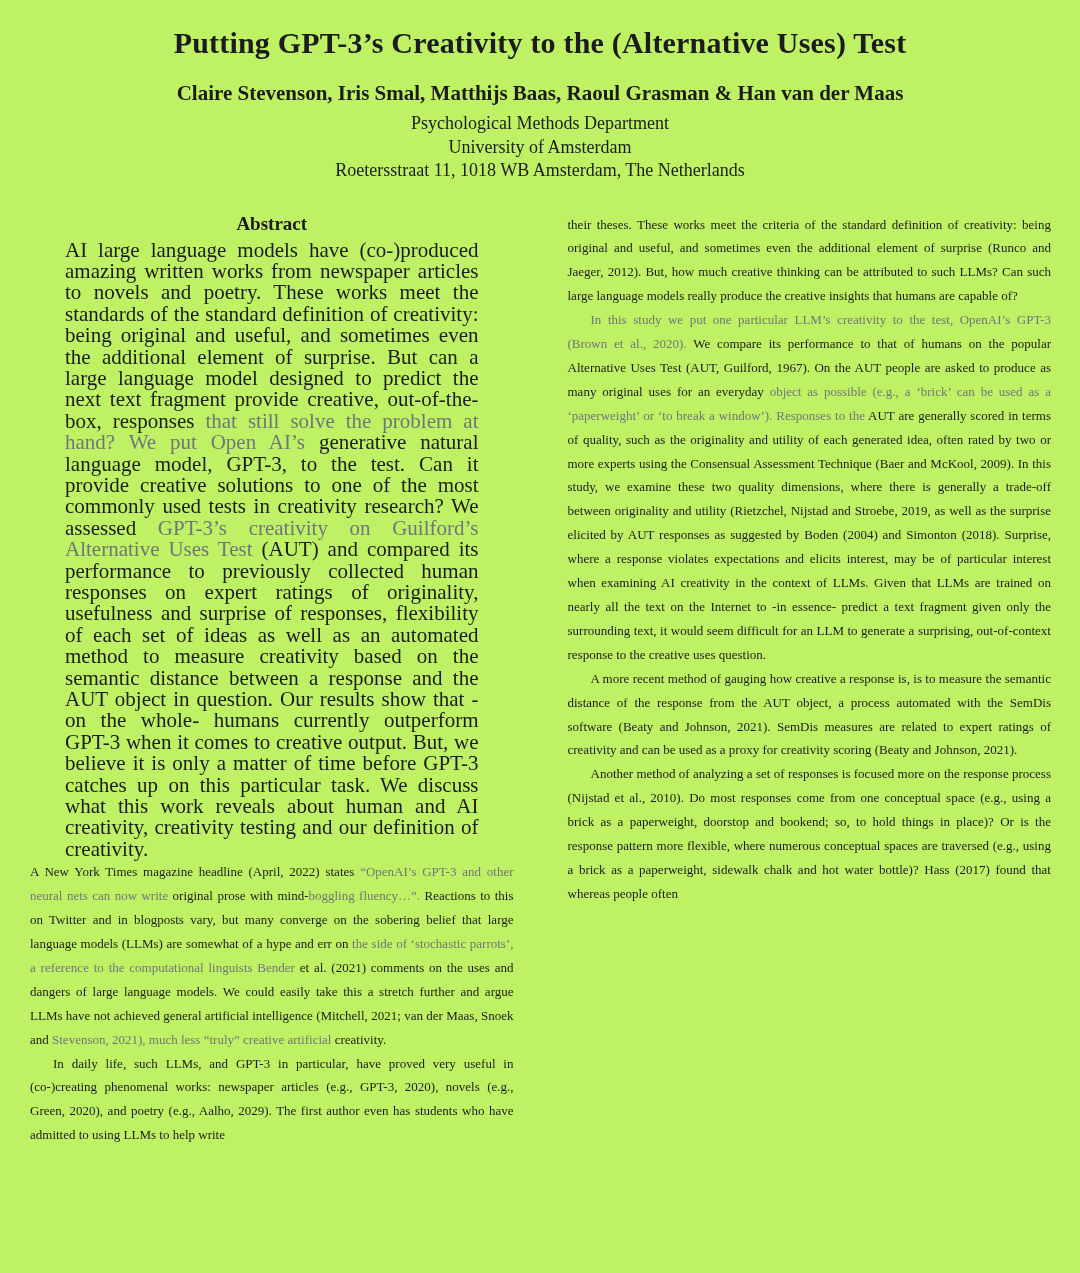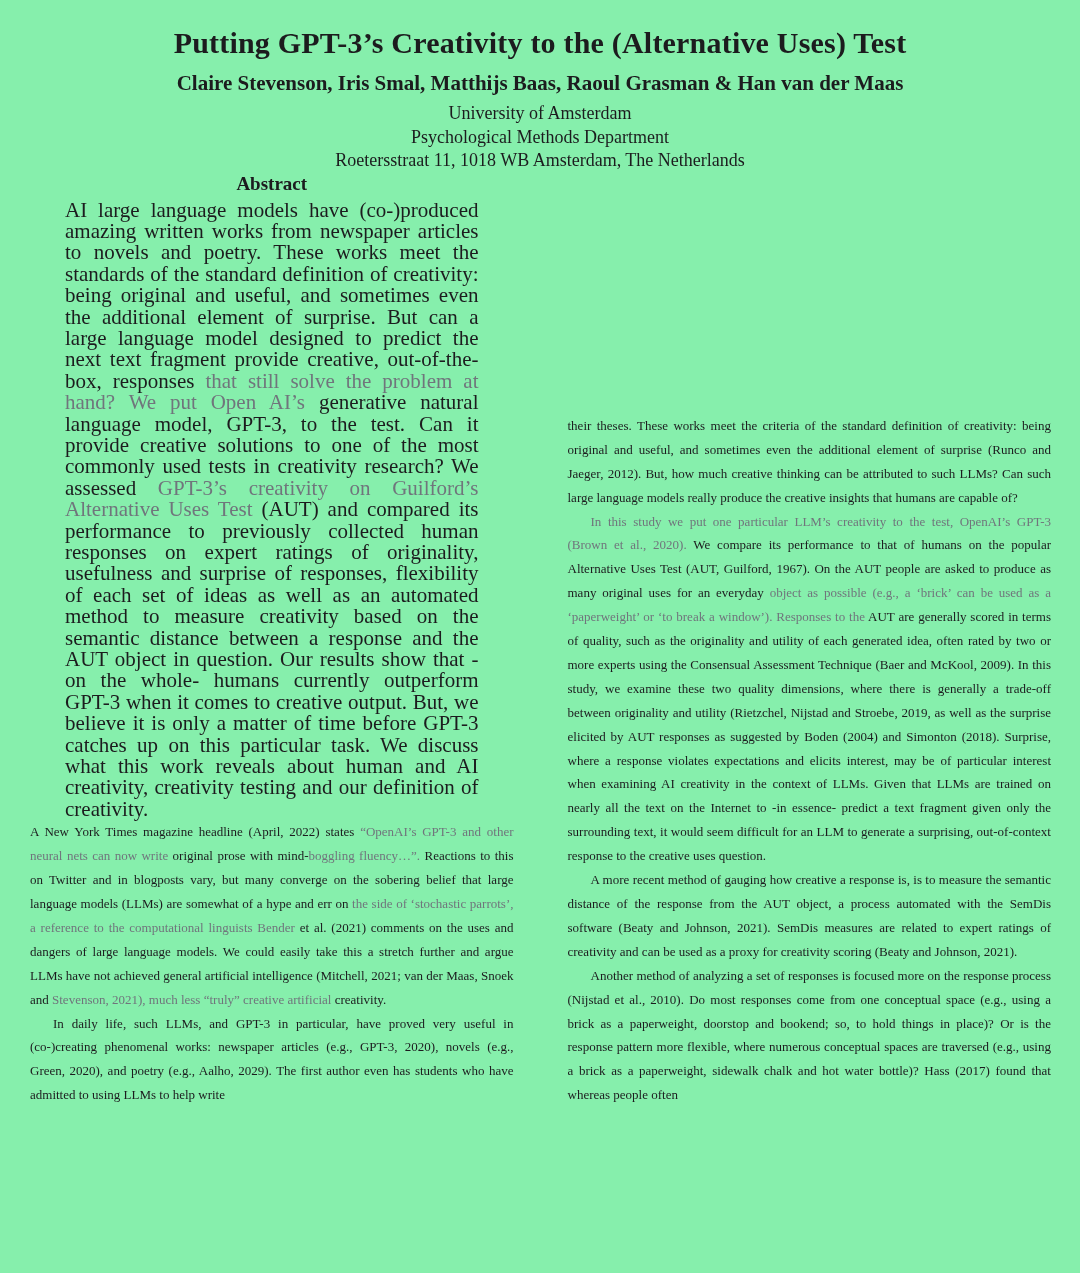--- a/index.html
+++ b/index.html
@@ -1,49 +1,49 @@
 <!DOCTYPE html>
 <html><head>
 <meta charset="utf-8">
 <style>
   html, body { margin: 0; padding: 0; background: #ffffff; }
   .page {
     position: relative;
     width: 1080px;
     height: 1273px;
     margin: 0 auto;
-    background: #86efac;
+    background: #bef264;
     overflow: hidden;
     box-sizing: border-box;
     padding-top: 26px;
     font-family: "Liberation Serif", "DejaVu Serif", serif;
     color: #1c1c1e;
   }
   .header { text-align: center; }
   .title {
     font-size: 30px;
     font-weight: bold;
     margin: 0;
     letter-spacing: 0.2px;
   }
   .authors {
     font-size: 21px;
     font-weight: bold;
-    margin-top: 11px;
+    margin-top: 21px;
   }
   .affiliation {
     margin-top: 6px;
     font-size: 18px;
     line-height: 23.5px;
   }
   .columns {
     display: flex;
     gap: 54px;
     padding: 0 29px 0 30px;
-    align-items: flex-end;
+    margin-top: 30px;
   }
   .col { flex: 1 1 0; min-width: 0; }
   .abstract-heading {
     text-align: center;
     font-weight: bold;
     font-size: 19px;
     margin: 0 0 5px 0;
   }
   .abstract-body { margin: 0 35px; }
   .abstract-body .para {
@@ -69,22 +69,22 @@
 </style>
 </head>
 <body>
 
 <div class="page">
 
   <div class="header">
     <h1 class="title">Putting GPT-3’s Creativity to the (Alternative Uses) Test</h1>
     <div class="authors">Claire Stevenson,  Iris Smal, Matthijs Baas, Raoul Grasman &amp; Han van der Maas</div>
     <div class="affiliation">
+      <div>Psychological Methods Department</div>
       <div>University of Amsterdam</div>
-      <div>Psychological Methods Department</div>
       <div>Roetersstraat 11, 1018 WB Amsterdam, The Netherlands</div>
     </div>
   </div>
 
   <div class="columns">
 
     <div class="col">
       <div class="abstract-heading">Abstract</div>
       <div class="abstract-body body-container">
           <p class="para"><span>AI large language models have (co-)produced amazing written works from newspaper articles to novels and poetry. These works meet the standards of the standard definition of creativity: being original and useful, and sometimes even the additional element of surprise. But can a large language model designed to predict the next text fragment provide creative, out-of-the-box, responses </span><span class="dim">that still solve the problem at hand? We put Open AI’s </span><span>generative natural language model, GPT-3, to the test. Can it provide creative solutions to one of the most commonly used tests in creativity research? We assessed </span><span class="dim">GPT-3’s creativity on Guilford’s Alternative Uses Test </span><span>(AUT) and compared its performance to previously collected human responses on expert ratings of originality, usefulness and surprise of responses, flexibility of each set of ideas as well as an automated method to measure creativity based on the semantic distance between a response and the AUT object in question. Our results show that -on the whole- humans currently outperform GPT-3 when it comes to creative output. But, we believe it is only a matter of time before GPT-3 catches up on this particular task. We discuss what this work reveals about human and AI creativity, creativity testing and our definition of creativity.</span></p>

